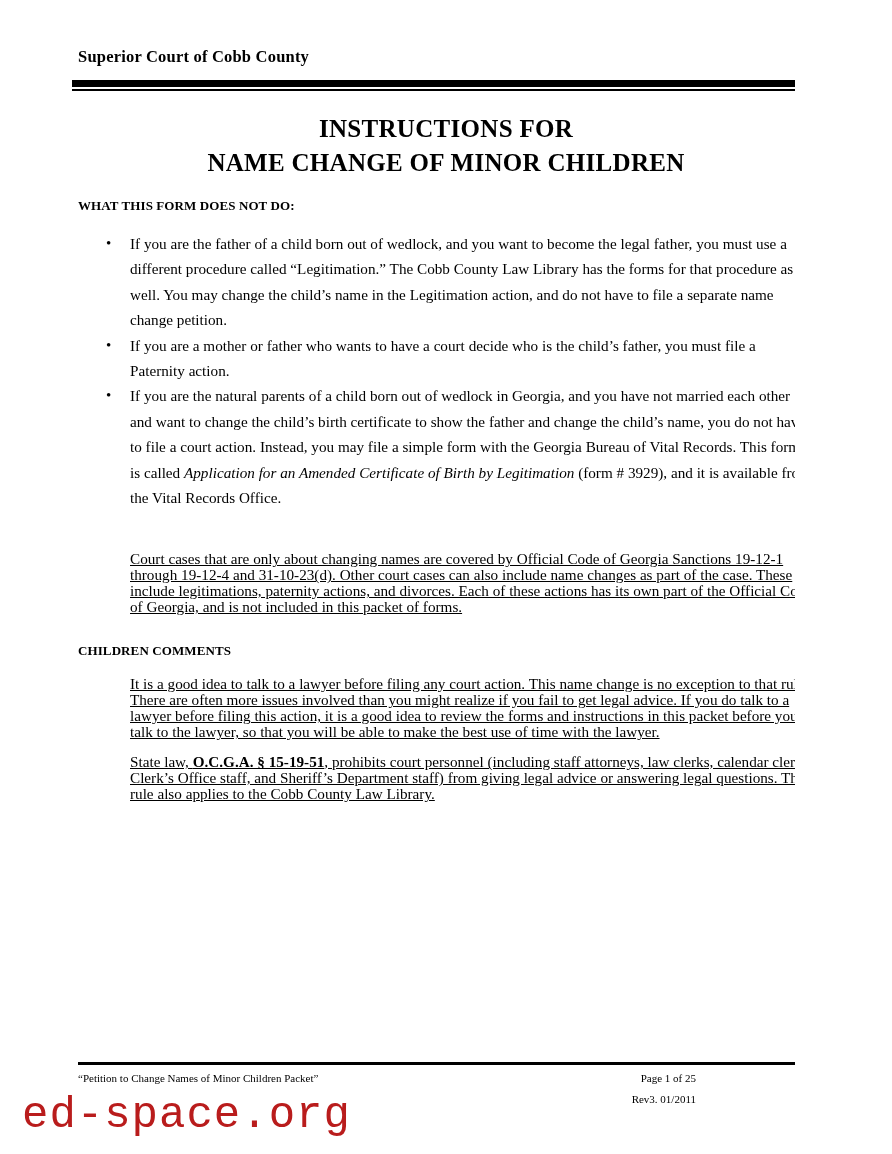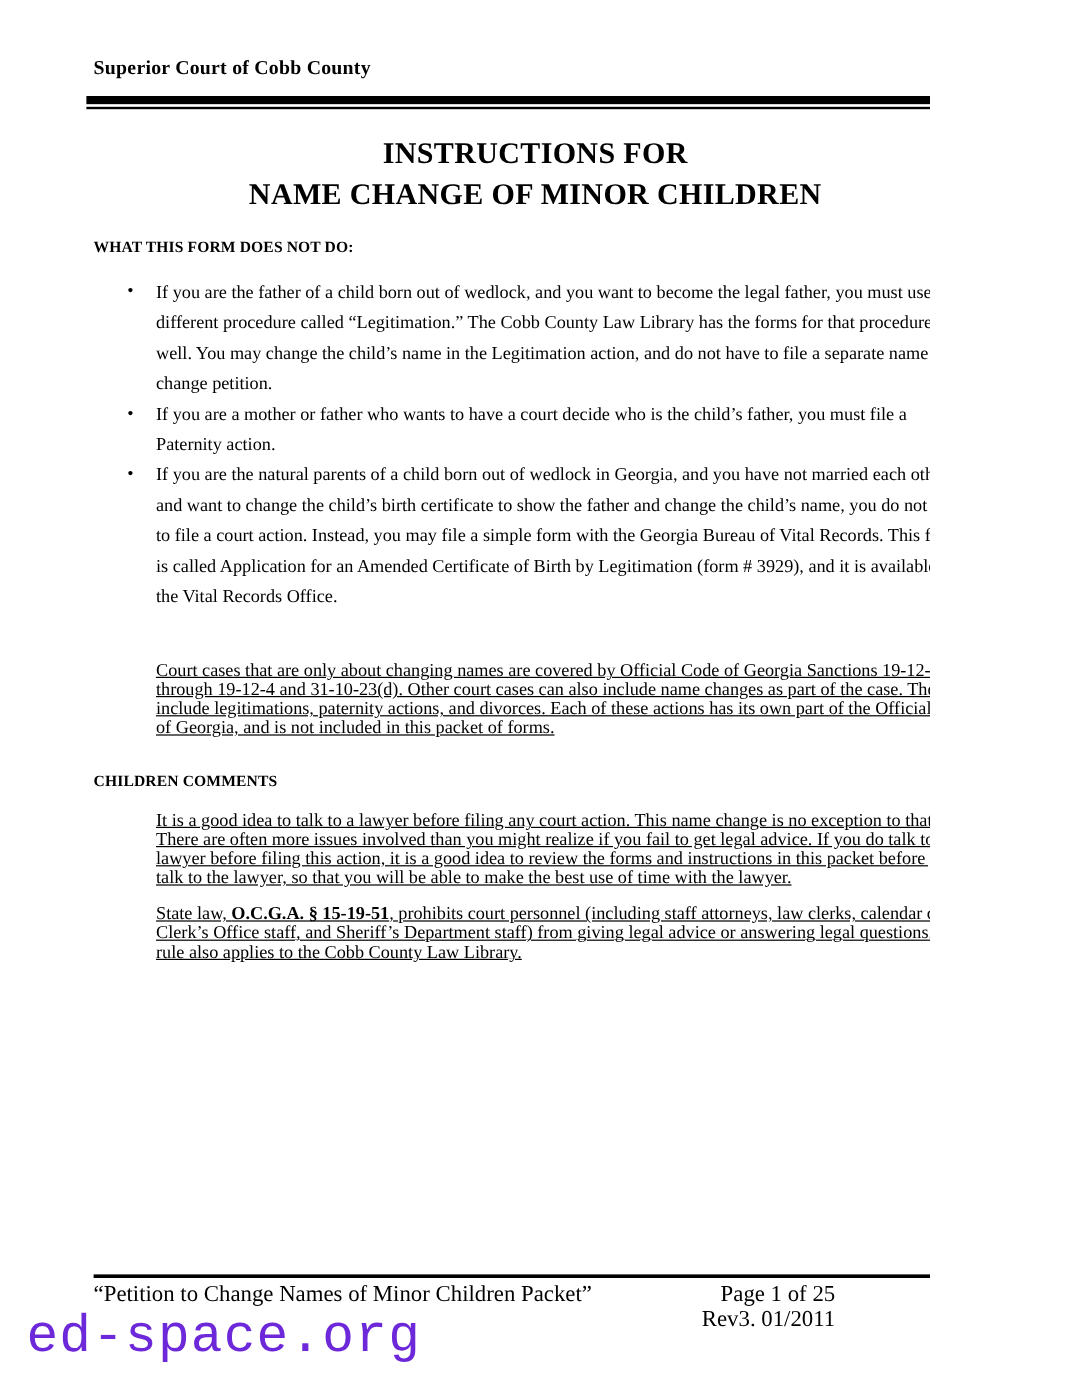--- a/index.html
+++ b/index.html
@@ -9,20 +9,21 @@
     background: #ffffff;
   }
   .page {
     position: relative;
     width: 775px;
     height: 1154px;
     background: #ffffff;
     overflow: hidden;
     font-family: "Liberation Serif", "DejaVu Serif", serif;
     color: #000000;
+    padding-left: 20px;
   }
 
   
   .doc-header {
     position: absolute;
     left: 78px;
     top: 48px;
     width: 736px;
   }
   .doc-header-title {
@@ -110,57 +111,57 @@
     line-height: 25.4px;
   }
   p.body-para {
     margin: 0;
     padding-left: 52px;
     font-size: 15.2px;
     line-height: 16px;
     text-decoration: underline;
   }
   .u { text-decoration: underline; }
-  .i { }
+  .i { font-style: italic; }
   .b { font-weight: bold; }
 
   
   .footer-rule {
     position: absolute;
     left: 78px;
     top: 1062px;
     width: 733px;
     height: 3px;
     background: #000000;
   }
   .footer {
     position: absolute;
     left: 78px;
     top: 1068px;
     width: 736px;
     display: flex;
     justify-content: space-between;
-    font-size: 19px;
+    font-size: 11px;
     line-height: 21px;
   }
   .footer-left { text-align: left; }
   .footer-right {
     text-align: right;
     padding-right: 118px;
   }
 
   
   .watermark {
     position: absolute;
     left: 22px;
     top: 1089px;
     font-family: "Liberation Mono", "DejaVu Sans Mono", monospace;
     font-size: 44px;
     line-height: 52px;
-    color: #6d28d9;
+    color: #b91c1c;
     letter-spacing: 1px;
     white-space: nowrap;
     user-select: none;
   }
 </style>
 </head>
 <body>
 
 <div class="page">
 

